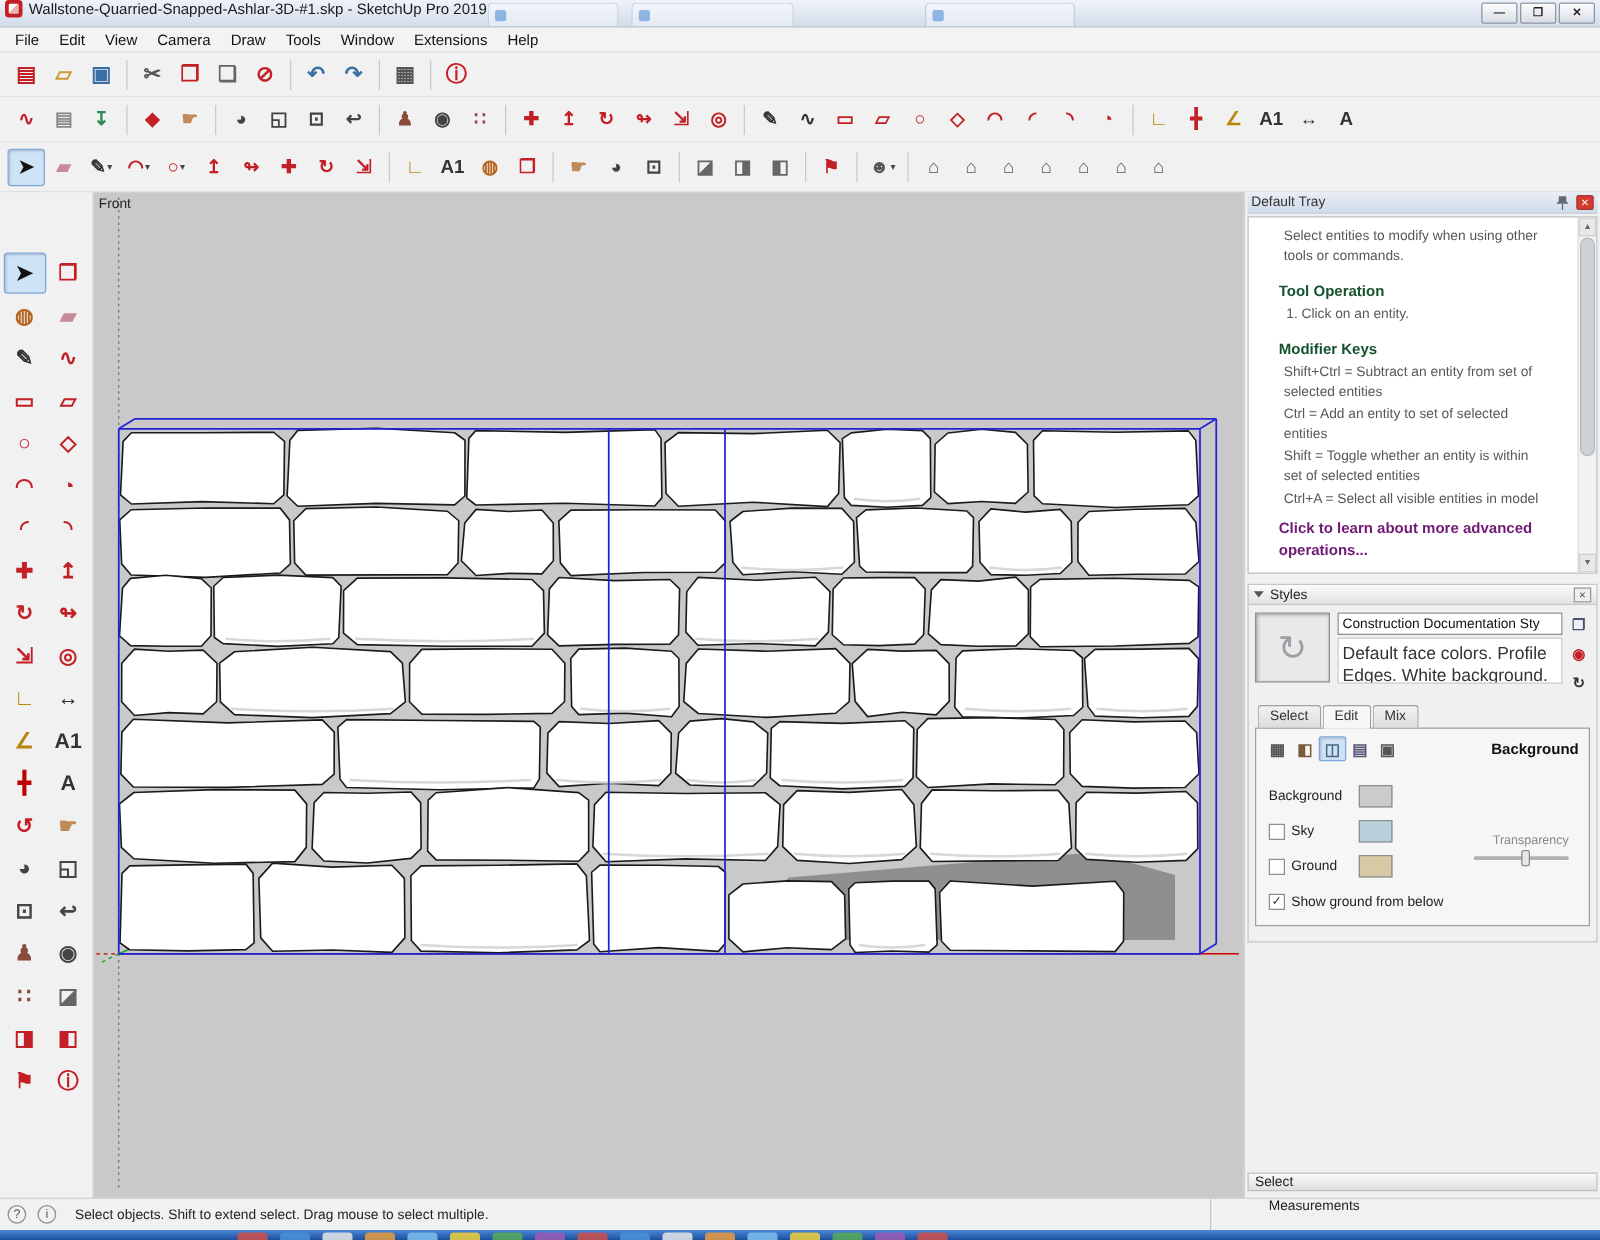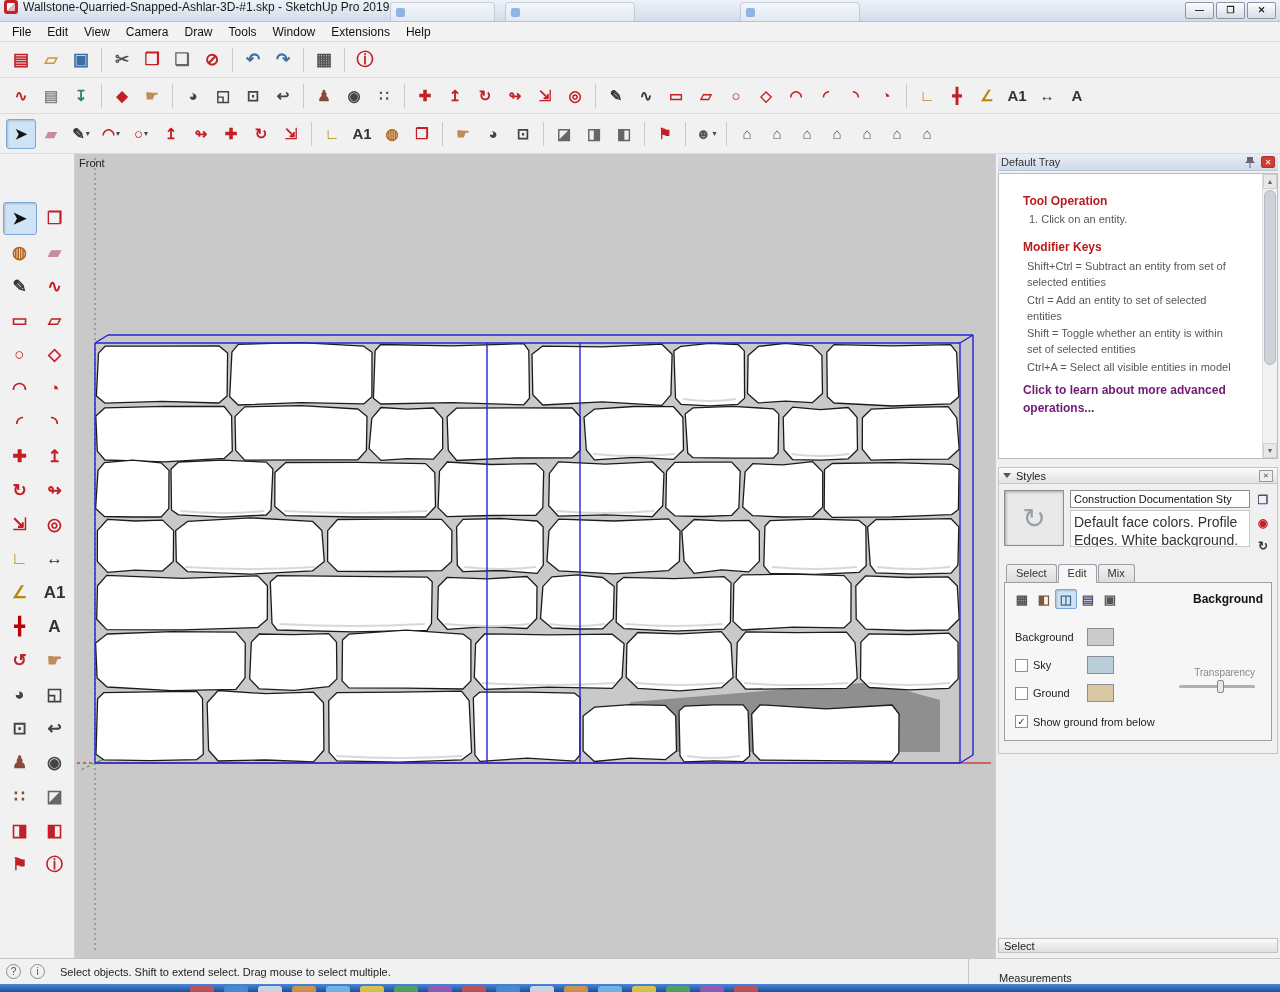--- a/index.html
+++ b/index.html
@@ -45,21 +45,21 @@
   
   .tray{width:285px;height:804px;background:#eef0f2;border-left:1px solid #cfcfcf;position:relative;padding:0 2px}
   .tray-header{height:17px;background:linear-gradient(#e9eef5,#d0daea);border-bottom:1px solid #bcc6d4;display:flex;align-items:center;padding:0 3px;font-size:11px;color:#333}
   .tray-title{flex:1}
   .pin-btn{border:none;background:none;width:16px;height:14px;display:flex;align-items:center;justify-content:center}
   .tray-close{width:14px;height:12px;margin-left:3px;border:1px solid #a33;border-radius:2px;background:#d33b2f;color:#fff;font-size:8px;display:flex;align-items:center;justify-content:center}
   .x::after{content:"✕"}
 
   .instructor{margin-top:2px;background:#fff;border:1px solid #b9bdc2;height:286px;position:relative;overflow:hidden}
   .ins-content{padding:8px 40px 8px 28px;font-size:11px;color:#54585c;line-height:1.45}
-  .ins-h{font-weight:bold;color:#b91c1c;font-size:12px;margin:11px 0 2px;margin-left:-4px}
+  .ins-h{font-weight:bold;color:#14532d;font-size:12px;margin:11px 0 2px;margin-left:-4px}
   .ins-step{padding-left:2px}
   .ins-line{margin-bottom:2px}
   .learn-more{font-weight:bold;color:#701a75;font-size:12px;margin-top:6px;margin-left:-4px;cursor:pointer}
   .scrollbar{position:absolute;right:0;top:0;width:15px;height:100%;background:#f2f2f2;border-left:1px solid #ddd}
   .sb-btn{position:absolute;left:0;width:14px;height:15px;background:#e8e8e8;border:1px solid #d0d0d0;color:#666;font-size:7px;display:flex;align-items:center;justify-content:center}
   .sb-btn.down{bottom:0}
   .arr-up::after{content:"▲"}
   .arr-down::after{content:"▼"}
   .sb-thumb{position:absolute;top:16px;left:1px;width:12px;height:175px;background:#cdd2d8;border:1px solid #b5bac0;border-radius:6px}
 
@@ -97,21 +97,21 @@
   .slider-track{margin-top:7px;height:3px;background:#b0b0b0;border-radius:2px;position:relative}
   .slider-thumb{position:absolute;left:50%;top:-5px;width:7px;height:13px;background:#e8e8e8;border:1px solid #888;border-radius:2px}
   .showground{display:flex;align-items:center;margin-top:8px}
 
   .select-bar{position:absolute;bottom:5px;left:2px;right:2px;height:15px;background:linear-gradient(#fafafa,#dfdfdf);border:1px solid #c0c0c0;display:flex;align-items:center;padding:0 5px;font-size:11px;color:#222}
 
   
   .statusbar{height:26px;background:#f1f1f1;border-top:1px solid #c6c6c6;display:flex;align-items:center;padding-left:6px}
   .status-circ{width:15px;height:15px;border:1px solid #8a8f94;border-radius:50%;margin-right:9px;display:flex;align-items:center;justify-content:center;font-size:10px;color:#555;background:none;font-family:inherit}
   .status-msg{margin-left:6px;font-size:11px;color:#222}
-  .meas{margin-left:auto;width:312px;height:100%;border-left:1px solid #c6c6c6;display:flex;align-items:flex-end;padding-left:30px}
+  .meas{margin-left:auto;width:312px;height:100%;border-left:1px solid #c6c6c6;display:flex;align-items:flex-start;padding-left:46px}
   .meas-input{flex:1;border:none;background:transparent;height:18px;font-family:inherit}
 
   
   .taskbar{height:8px;background:linear-gradient(#4a86d8,#1c4f9c);position:relative;overflow:hidden}
   .tb-nub{position:absolute;top:2px;width:24px;height:10px;border-radius:3px 3px 0 0;opacity:.85}
 </style>
 </head>
 <body>
 
 <div class="titlebar">
@@ -635,20 +635,21 @@
         <svg width="10" height="12" viewBox="0 0 10 12">
             <path d="M2 1h6v4l2 2H0l2-2z" fill="#667"></path>
             <rect x="4.5" y="7" width="1" height="5" fill="#667"></rect>
           </svg>
       </button>
       <button class="tray-close x"></button>
     </div>
 
     <div class="instructor">
       <div class="ins-content">
+        <div class="ins-line">Select entities to modify when using other tools or commands.</div>
         <div class="ins-h">Tool Operation</div>
         <div>
 
         <div class="ins-step">1. Click on an entity.</div>
           </div>
         <div class="ins-h">Modifier Keys</div>
         <div>
 
         <div class="ins-line">Shift+Ctrl = Subtract an entity from set of selected entities</div>
             <div class="ins-line">Ctrl = Add an entity to set of selected entities</div>

